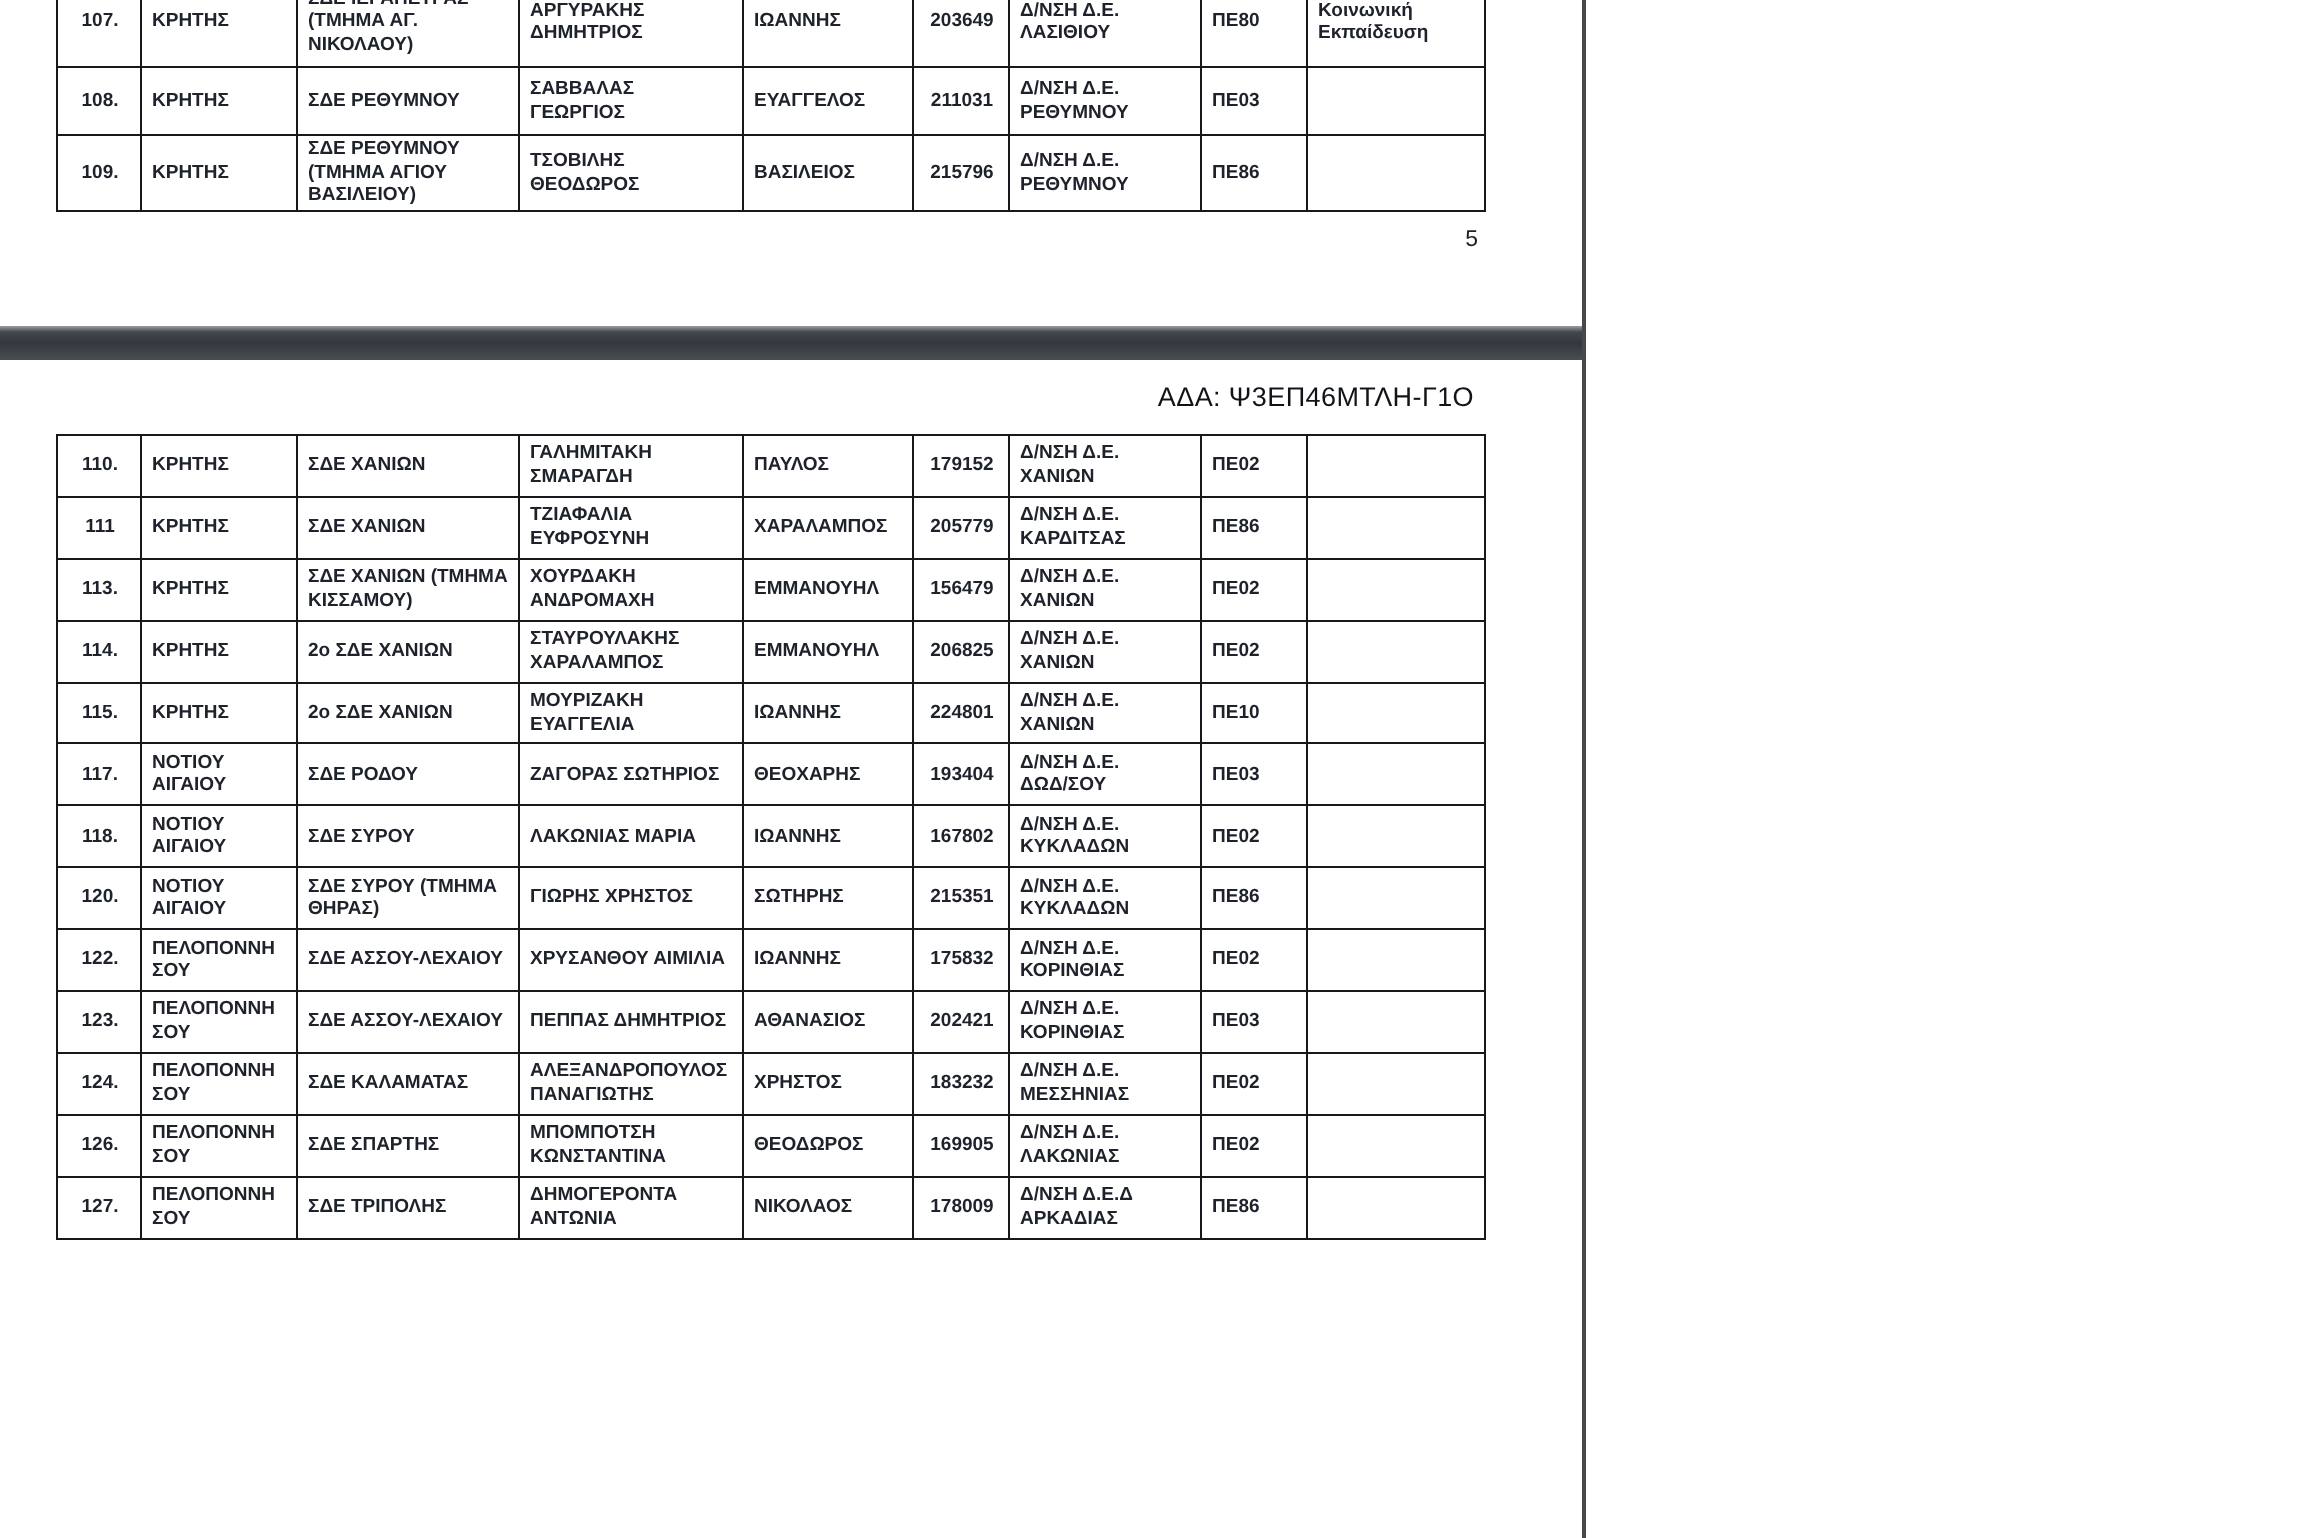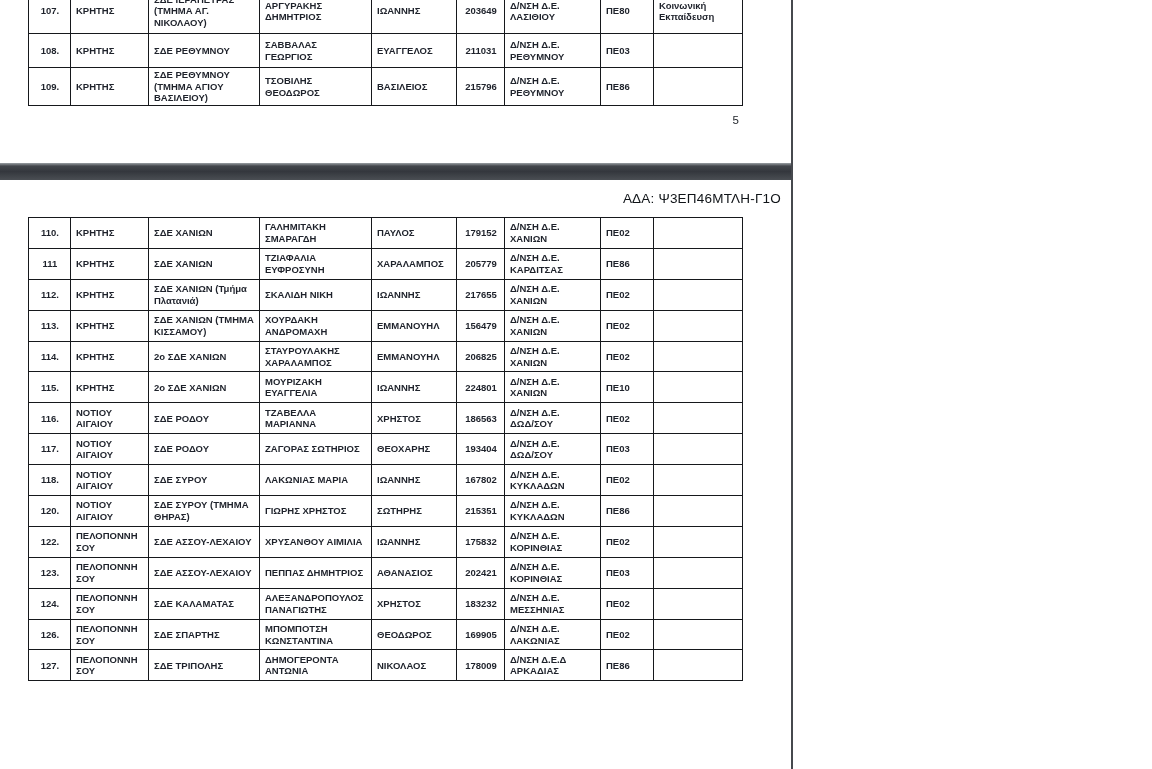--- a/index.html
+++ b/index.html
@@ -35,21 +35,20 @@
   }
   .ada-code {
     position: absolute;
     top: 191px;
     left: 0;
     width: 737px;
     text-align: right;
     font-size: 13.5px;
     letter-spacing: 0.2px;
     color: #101418;
-    margin-left: 44px;
   }
   .page-number {
     position: absolute;
     top: 114px;
     left: 0;
     width: 739px;
     text-align: right;
     font-size: 11.5px;
     color: #1c2026;
   }
@@ -194,33 +193,20 @@
             <td class="col-full_name">ΤΖΙΑΦΑΛΙΑ
 ΕΥΦΡΟΣΥΝΗ</td>
             <td class="col-father_name">ΧΑΡΑΛΑΜΠΟΣ</td>
             <td class="col-registry_number">205779</td>
             <td class="col-directorate">Δ/ΝΣΗ Δ.Ε.
 ΚΑΡΔΙΤΣΑΣ</td>
             <td class="col-specialty">ΠΕ86</td>
             <td class="col-notes"></td>
           </tr>
           <tr>
-            <td class="col-num">112.</td>
-            <td class="col-region">ΚΡΗΤΗΣ</td>
-            <td class="col-school">ΣΔΕ ΧΑΝΙΩΝ (Τμήμα
-Πλατανιά)</td>
-            <td class="col-full_name">ΣΚΑΛΙΔΗ ΝΙΚΗ</td>
-            <td class="col-father_name">ΙΩΑΝΝΗΣ</td>
-            <td class="col-registry_number">217655</td>
-            <td class="col-directorate">Δ/ΝΣΗ Δ.Ε.
-ΧΑΝΙΩΝ</td>
-            <td class="col-specialty">ΠΕ02</td>
-            <td class="col-notes"></td>
-          </tr>
-          <tr>
             <td class="col-num">113.</td>
             <td class="col-region">ΚΡΗΤΗΣ</td>
             <td class="col-school">ΣΔΕ ΧΑΝΙΩΝ (ΤΜΗΜΑ
 ΚΙΣΣΑΜΟΥ)</td>
             <td class="col-full_name">ΧΟΥΡΔΑΚΗ
 ΑΝΔΡΟΜΑΧΗ</td>
             <td class="col-father_name">ΕΜΜΑΝΟΥΗΛ</td>
             <td class="col-registry_number">156479</td>
             <td class="col-directorate">Δ/ΝΣΗ Δ.Ε.
 ΧΑΝΙΩΝ</td>
@@ -244,33 +230,20 @@
             <td class="col-num">115.</td>
             <td class="col-region">ΚΡΗΤΗΣ</td>
             <td class="col-school">2ο ΣΔΕ ΧΑΝΙΩΝ</td>
             <td class="col-full_name">ΜΟΥΡΙΖΑΚΗ
 ΕΥΑΓΓΕΛΙΑ</td>
             <td class="col-father_name">ΙΩΑΝΝΗΣ</td>
             <td class="col-registry_number">224801</td>
             <td class="col-directorate">Δ/ΝΣΗ Δ.Ε.
 ΧΑΝΙΩΝ</td>
             <td class="col-specialty">ΠΕ10</td>
-            <td class="col-notes"></td>
-          </tr>
-          <tr>
-            <td class="col-num">116.</td>
-            <td class="col-region">ΝΟΤΙΟΥ
-ΑΙΓΑΙΟΥ</td>
-            <td class="col-school">ΣΔΕ ΡΟΔΟΥ</td>
-            <td class="col-full_name">ΤΖΑΒΕΛΛΑ ΜΑΡΙΑΝΝΑ</td>
-            <td class="col-father_name">ΧΡΗΣΤΟΣ</td>
-            <td class="col-registry_number">186563</td>
-            <td class="col-directorate">Δ/ΝΣΗ Δ.Ε.
-ΔΩΔ/ΣΟΥ</td>
-            <td class="col-specialty">ΠΕ02</td>
             <td class="col-notes"></td>
           </tr>
           <tr>
             <td class="col-num">117.</td>
             <td class="col-region">ΝΟΤΙΟΥ
 ΑΙΓΑΙΟΥ</td>
             <td class="col-school">ΣΔΕ ΡΟΔΟΥ</td>
             <td class="col-full_name">ΖΑΓΟΡΑΣ ΣΩΤΗΡΙΟΣ</td>
             <td class="col-father_name">ΘΕΟΧΑΡΗΣ</td>
             <td class="col-registry_number">193404</td>

